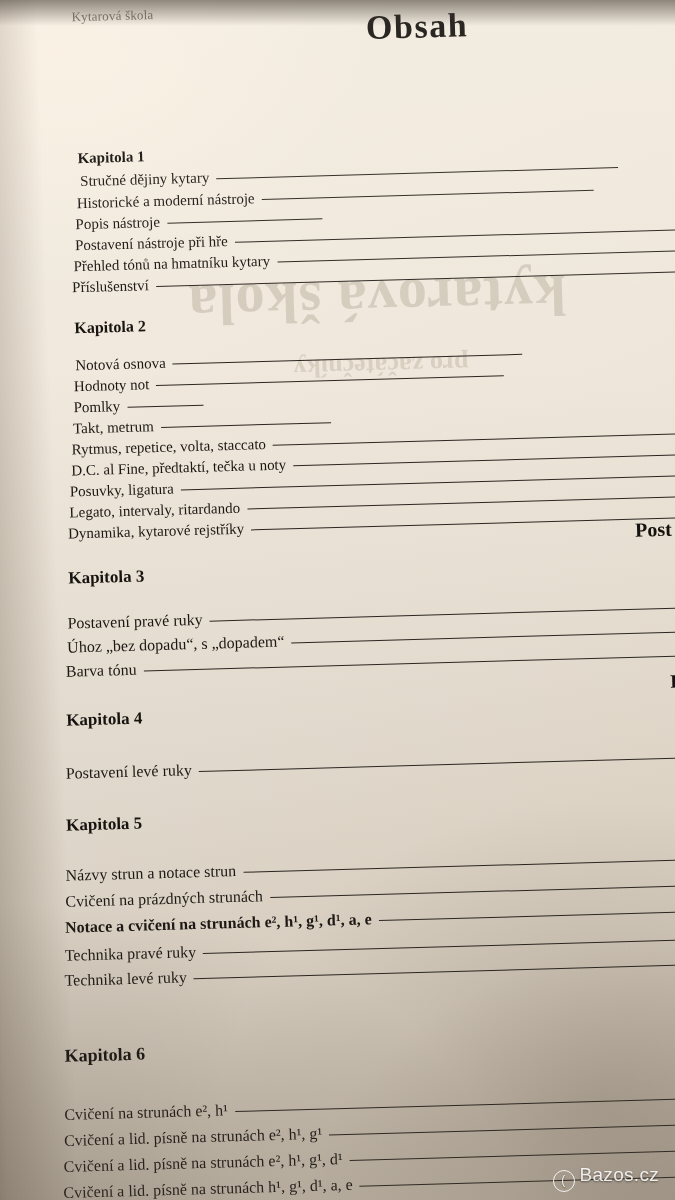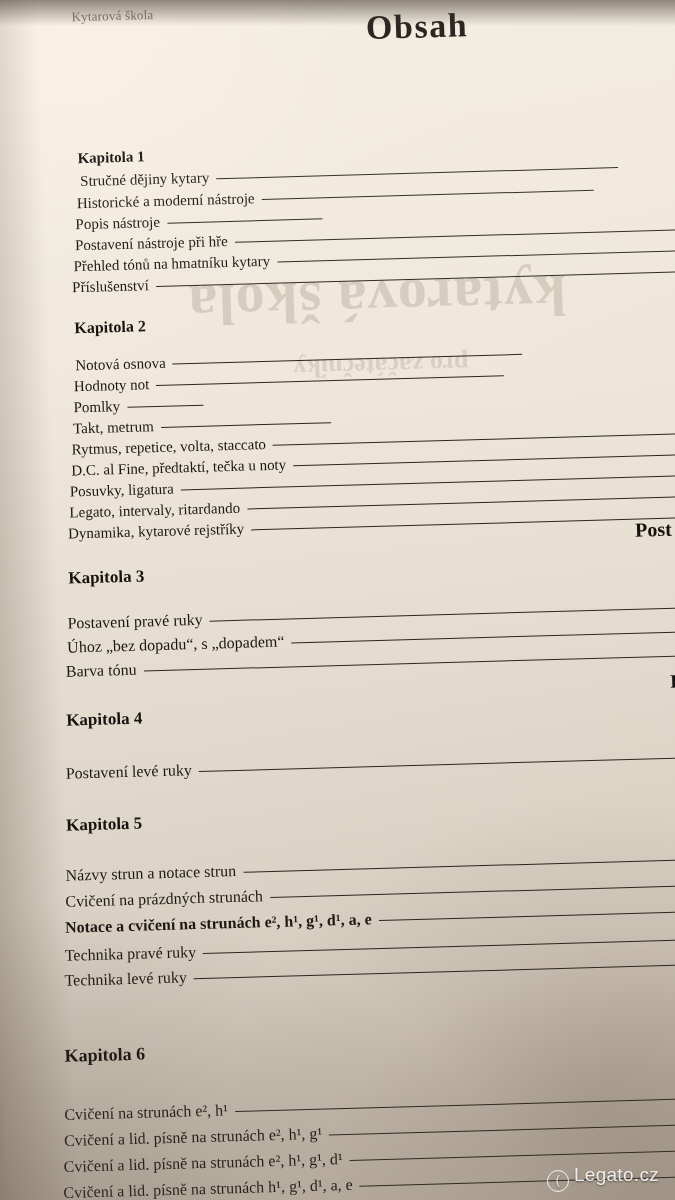--- a/index.html
+++ b/index.html
@@ -299,15 +299,15 @@
         </div>
       </div>
   <div class="side-word" style="left: 637px; top: 527px; font-size: 20px;">Post</div>
       <div class="side-word" style="left: 668px; top: 680px; font-size: 19px;">P</div>
     </div>
 
   <div id="vignette"></div>
   <div id="top-edge"></div>
 
   <div class="watermark-tag">
-    <span class="mark">(</span><span>Legato.cz</span>
+    <span class="mark">(</span><span>Bazos.cz</span>
   </div>
 </div>
 
 </body></html>

